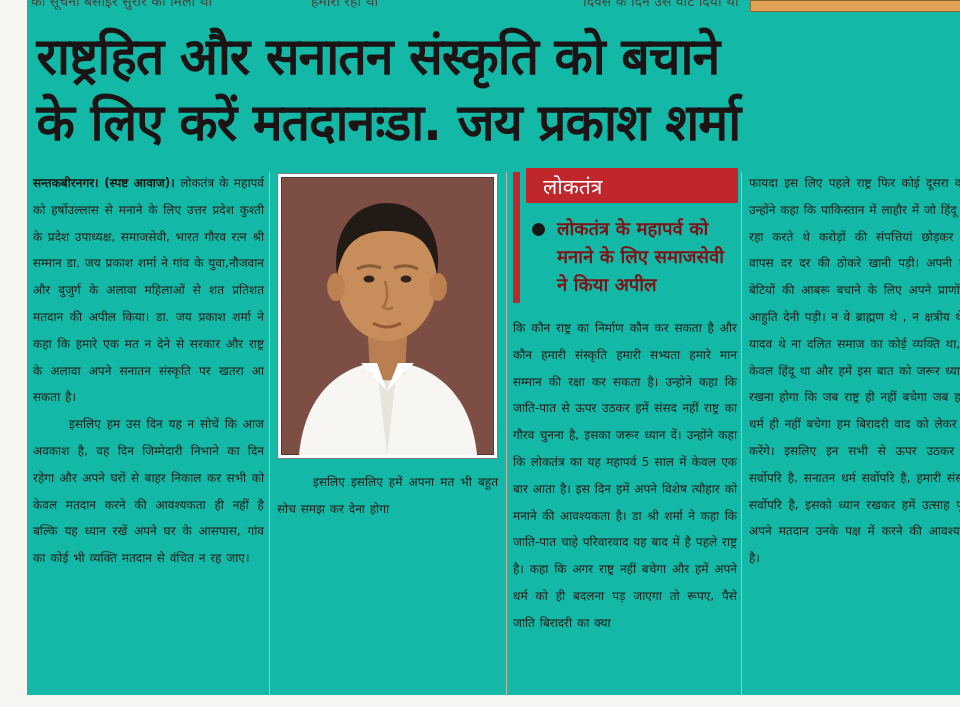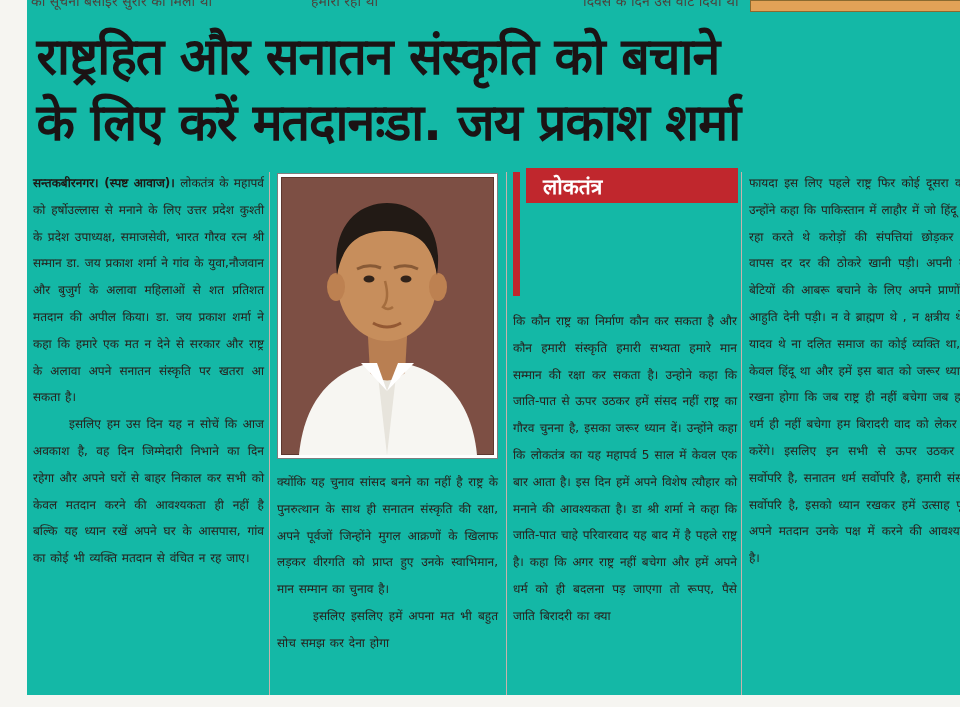--- a/index.html
+++ b/index.html
@@ -40,21 +40,21 @@
   
   .photo-frame{width:213px;background:#ffffff;border:1px solid #7e7e7e;
                padding:3px;margin-bottom:10px;}
   .photo-frame svg{display:block;}
 
   
   .infobox{position:relative;width:212px;padding-left:13px;margin-bottom:10px;min-height:130px;}
   .infobox::before{content:"";position:absolute;left:0;top:4px;bottom:2px;width:7px;
                    background:var(--red,#c0272d);}
   .infobox-header{height:35px;display:flex;align-items:center;
-                  color:#ffffff;font-weight:bold;font-size:21px;padding-left:17px;}
+                  color:#ffffff;font-weight:normal;font-size:21px;padding-left:17px;}
   .infobox-body{display:flex;padding:12px 0 6px 2px;}
   .dot{flex:0 0 13px;width:13px;height:13px;border-radius:50%;background:#161616;
        margin:8px 12px 0 4px;}
   .bullet-text{font-weight:bold;font-size:18.5px;line-height:28px;color:#7b1518;}
 </style>
 </head>
 <body>
 
 <div class="page">
 
@@ -101,28 +101,31 @@
         <path d="M56,98 C50,48 78,26 106,26 C136,26 163,50 156,98 C150,64 136,54 106,54 C78,54 62,66 56,98 Z" fill="#221a15"></path>
 
         <path d="M76,92 q12,-6 24,-1" stroke="#6d4526" stroke-width="3" fill="none" opacity="0.7"></path>
         <path d="M113,91 q12,-5 24,1" stroke="#6d4526" stroke-width="3" fill="none" opacity="0.7"></path>
         <ellipse cx="88" cy="102" rx="5.5" ry="3.5" fill="#31231a"></ellipse>
         <ellipse cx="125" cy="102" rx="5.5" ry="3.5" fill="#31231a"></ellipse>
         <path d="M104,104 q5,18 -2,26 q5,4 10,0" stroke="#9c6537" stroke-width="2.5" fill="none" opacity="0.8"></path>
         <path d="M92,146 q14,8 28,0" stroke="#8a4f2c" stroke-width="3" fill="none" opacity="0.85"></path>
       </svg>
     </div>
-    <p class="para">क्योंकि यह चुनाव सांसद बनने का नहीं है राष्ट्र के पुनरुत्थान के साथ ही सनातन संस्कृति की रक्षा, अपने पूर्वजों जिन्होंने मुगल आक्रणों के खिलाफ लड़कर वीरगति को प्राप्त हुए उनके स्वाभिमान, मान सम्मान का चुनाव है।</p>
     <p class="para indent">इसलिए इसलिए हमें अपना मत भी बहुत सोच समझ कर देना होगा</p>
   </div>
 
   <div class="col col3">
     <div class="infobox" style="--red:#c0272d;">
       <div class="infobox-header" style="background:#c0272d;">
         <span>लोकतंत्र</span>
+      </div>
+      <div class="infobox-body">
+        <span class="dot"></span>
+        <span class="bullet-text">लोकतंत्र के महापर्व को मनाने के लिए समाजसेवी ने किया अपील</span>
       </div>
     </div>
     <p class="para">कि कौन राष्ट्र का निर्माण कौन कर सकता है और कौन हमारी संस्कृति हमारी सभ्यता हमारे मान सम्मान की रक्षा कर सकता है। उन्होने कहा कि जाति-पात से ऊपर उठकर हमें संसद नहीं राष्ट्र का गौरव चुनना है, इसका जरूर ध्यान दें। उन्होंने कहा कि लोकतंत्र का यह महापर्व 5 साल में केवल एक बार आता है। इस दिन हमें अपने विशेष त्यौहार को मनाने की आवश्यकता है। डा श्री शर्मा ने कहा कि जाति-पात चाहे परिवारवाद यह बाद में है पहले राष्ट्र है। कहा कि अगर राष्ट्र नहीं बचेगा और हमें अपने धर्म को ही बदलना पड़ जाएगा तो रूपए, पैसे जाति बिरादरी का क्या</p>
   </div>
 
   <div class="col col4">
     <p class="para">फायदा इस लिए पहले राष्ट्र फिर कोई दूसरा काम। उन्होंने कहा कि पाकिस्तान में लाहौर में जो हिंदू भाई रहा करते थे करोड़ों की संपत्तियां छोड़कर उन्हें वापस दर दर की ठोकरे खानी पड़ी। अपनी बहन बेटियों की आबरू बचाने के लिए अपने प्राणों की आहुति देनी पड़ी। न वे ब्राह्मण थे , न क्षत्रीय थे, न यादव थे ना दलित समाज का कोई व्यक्ति था, वह केवल हिंदू था और हमें इस बात को जरूर ध्यान में रखना होगा कि जब राष्ट्र ही नहीं बचेगा जब हमारा धर्म ही नहीं बचेगा हम बिरादरी वाद को लेकर क्या करेंगे। इसलिए इन सभी से ऊपर उठकर राष्ट्र सर्वोपरि है, सनातन धर्म सर्वोपरि है, हमारी संस्कृति सर्वोपरि है, इसको ध्यान रखकर हमें उत्साह पूर्वक अपने मतदान उनके पक्ष में करने की आवश्यकता है।</p>
   </div>
 
 </div>

